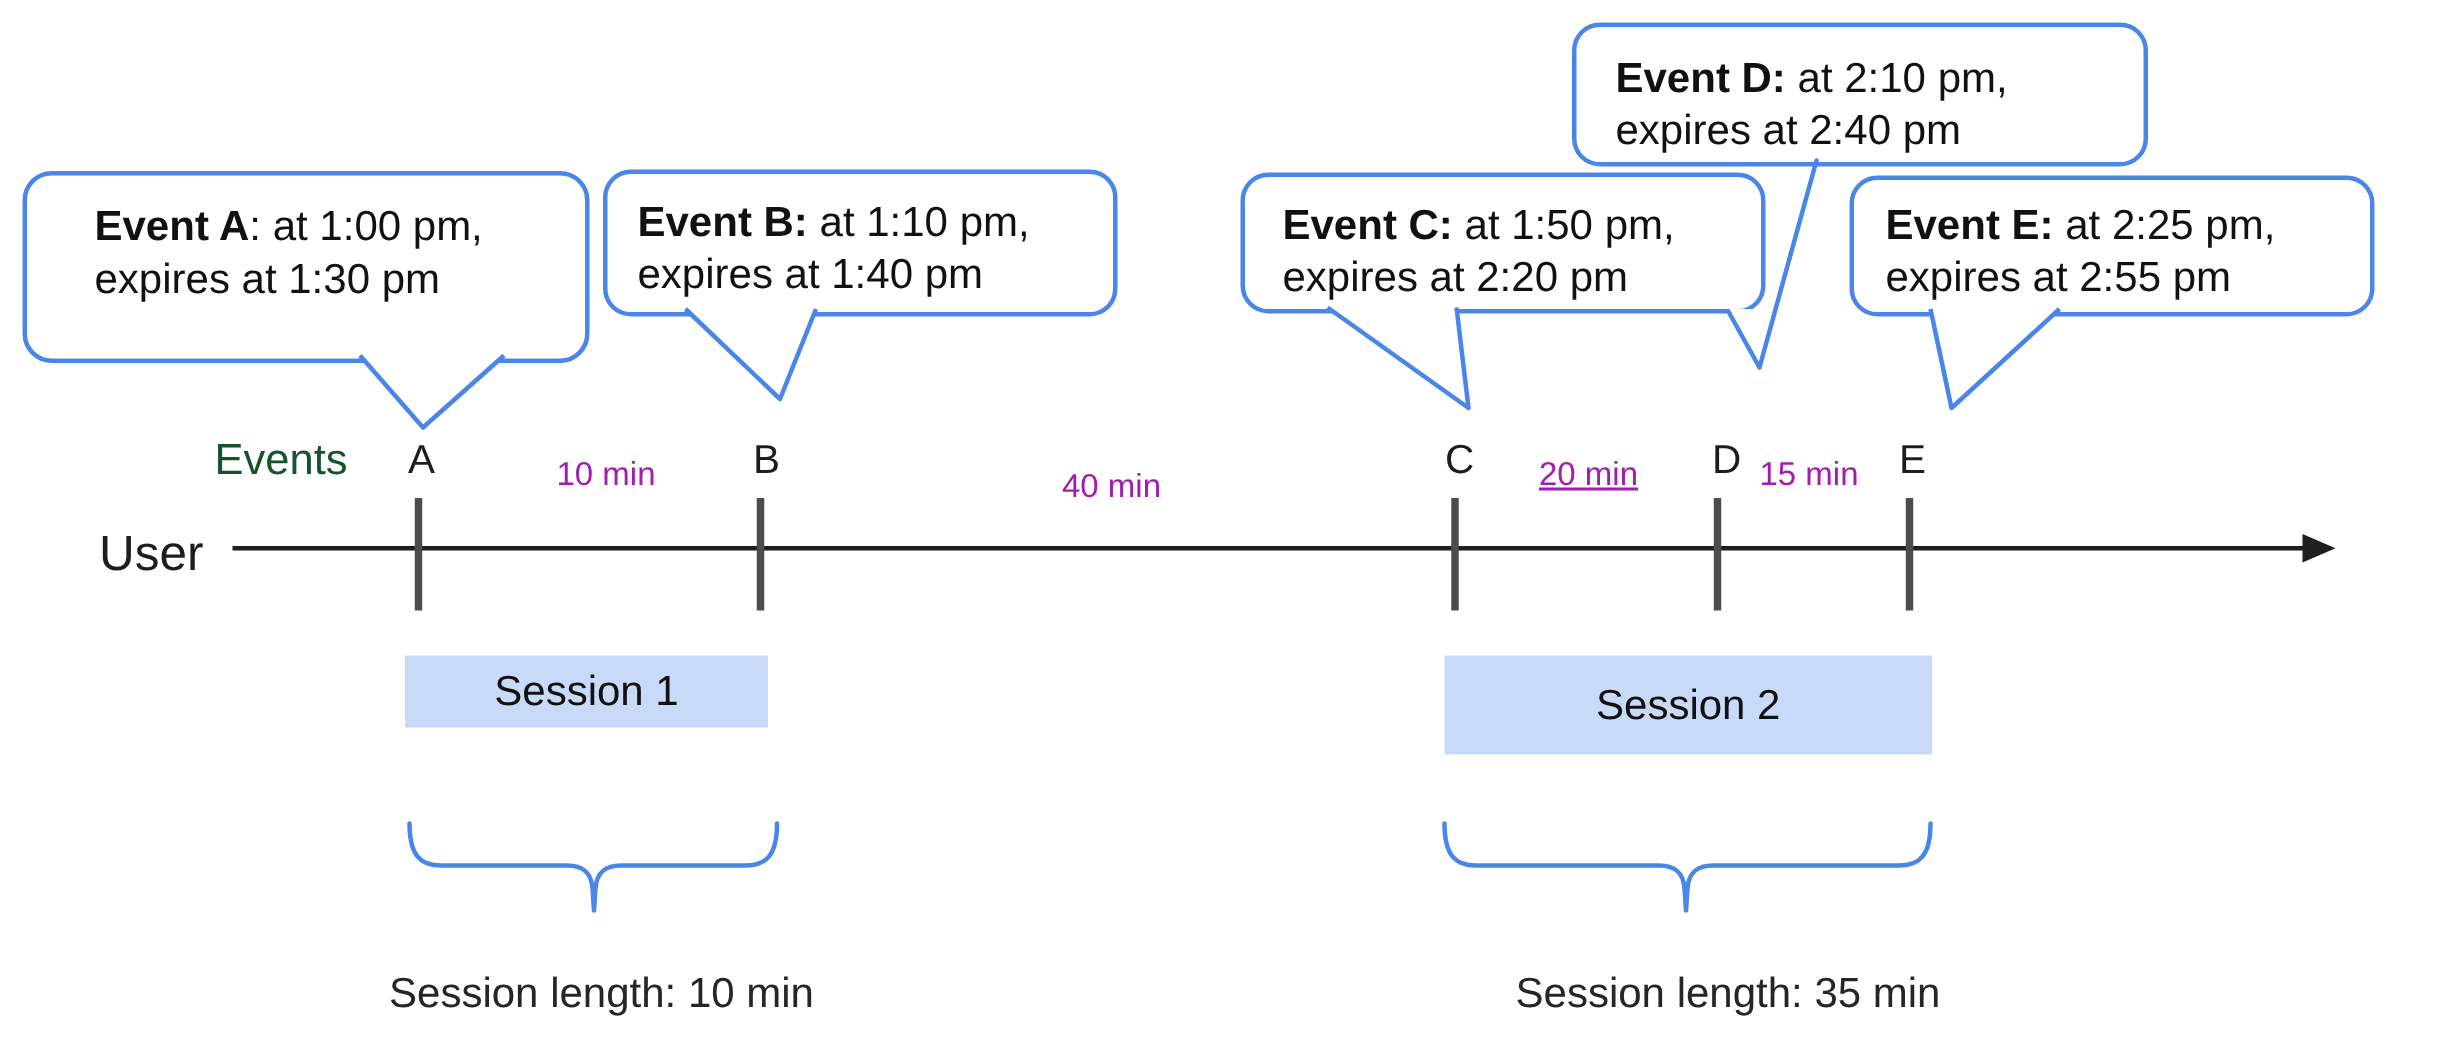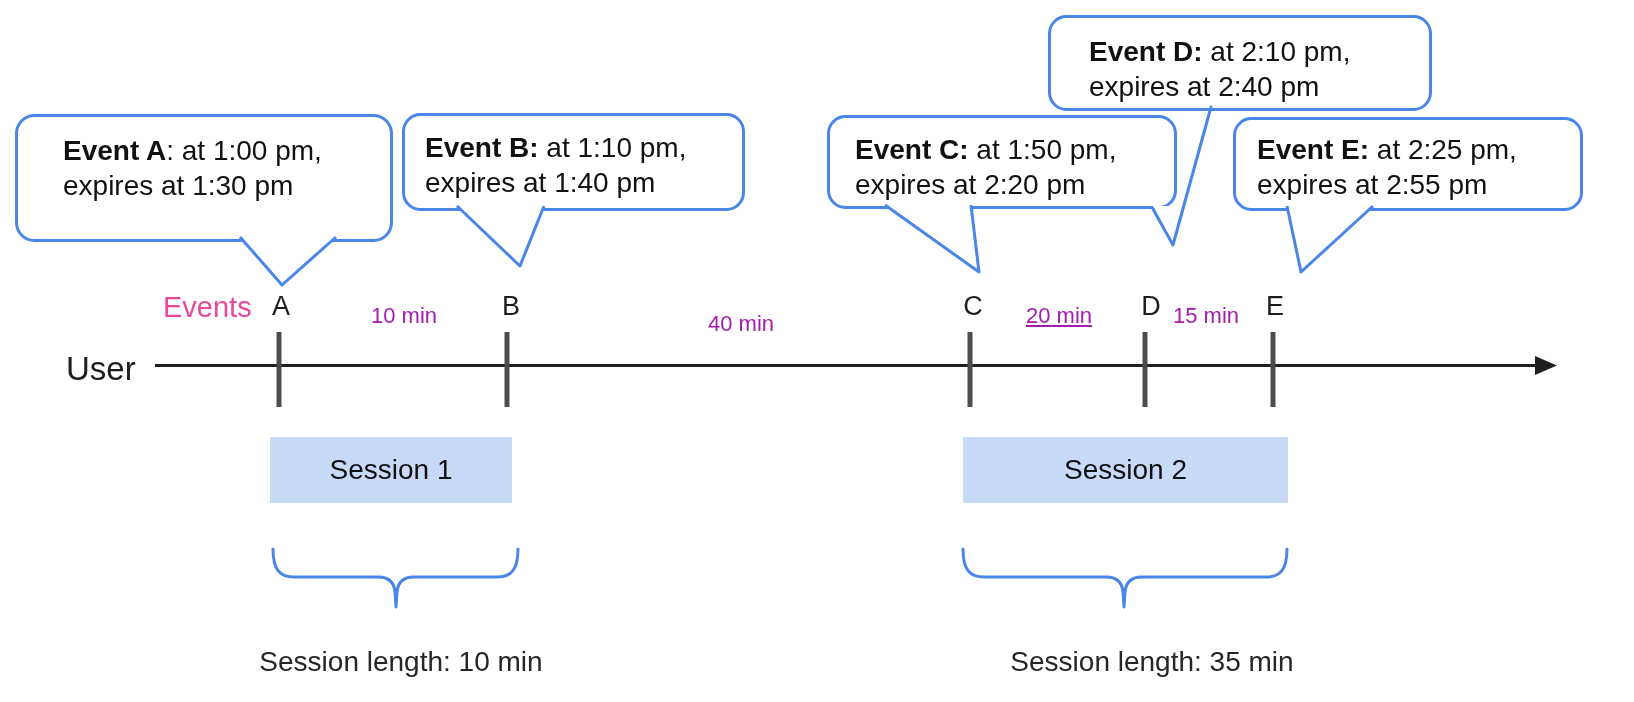--- a/index.html
+++ b/index.html
@@ -18,21 +18,21 @@
   .center { transform: translateX(-50%); }
 
   .bubble-text {
     position: absolute;
     font-size: 28px;
     line-height: 35px;
     color: #111111;
   }
   .bubble-text .b { font-weight: bold; }
 
-  .axis-label      { font-size: 29px; color: #ec4899; margin-left: 20px; }
+  .axis-label      { font-size: 29px; color: #14532d; }
   .user-label      { font-size: 33px; color: #1d1d1d; text-align: center; }
   .event-letter    { font-size: 27px; color: #1d1d1d; }
   .interval-label  { font-size: 22px; color: #a21caf; }
 
   .session-box {
     position: absolute;
     background: #c9daf8;
     display: flex;
     align-items: center;
     justify-content: center;
@@ -88,21 +88,21 @@
   <div class="bubble-text" style="left:425px; top:130px;">
     <div><span class="b">Event B:</span><span> at 1:10 pm,</span></div>
     <div>expires at 1:40 pm</div>
   </div>
 
   <div class="bubble-text" style="left:855px; top:132px;">
     <div><span class="b">Event C:</span><span> at 1:50 pm,</span></div>
     <div>expires at 2:20 pm</div>
   </div>
 
-  <div class="bubble-text" style="left:1077px; top:34px;margin-left:12px;">
+  <div class="bubble-text" style="left:1077px; top:34px;">
     <div><span class="b">Event D:</span><span> at 2:10 pm,</span></div>
     <div>expires at 2:40 pm</div>
   </div>
 
   <div class="bubble-text" style="left:1257px; top:132px;">
     <div><span class="b">Event E:</span><span> at 2:25 pm,</span></div>
     <div>expires at 2:55 pm</div>
   </div>
 
   <span class="abs axis-label" style="left:143px; top:291px;">Events</span>
@@ -112,21 +112,21 @@
   <span class="abs center event-letter" style="left:511px; top:291px;">B</span>
   <span class="abs center event-letter" style="left:973px; top:291px;">C</span>
   <span class="abs center event-letter" style="left:1151px; top:291px;">D</span>
   <span class="abs center event-letter" style="left:1275px; top:291px;">E</span>
 
   <span class="abs center interval-label" style="left:404px; top:303px;">10 min</span>
   <span class="abs center interval-label" style="left:741px; top:311px;">40 min</span>
   <span class="abs center interval-label" style="left:1059px; top:303px;text-decoration:underline;">20 min</span>
   <span class="abs center interval-label" style="left:1206px; top:303px;">15 min</span>
 
-  <div class="session-box" style="left:270px; top:437px; width:242px; height:66px;">
+  <div class="session-box" style="left:270px; top:437px; width:242px; height:48px;">
     <span>Session 1</span>
   </div>
   <div class="session-box" style="left:963px; top:437px; width:325px; height:66px;">
     <span>Session 2</span>
   </div>
 
   <span class="abs center session-length" style="left:401px; top:646px;">Session length: 10 min</span>
   <span class="abs center session-length" style="left:1152px; top:646px;">Session length: 35 min</span>
 
 </div>

